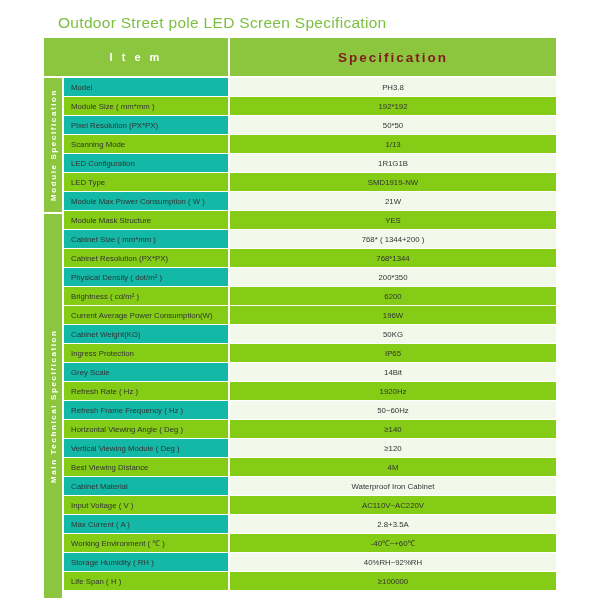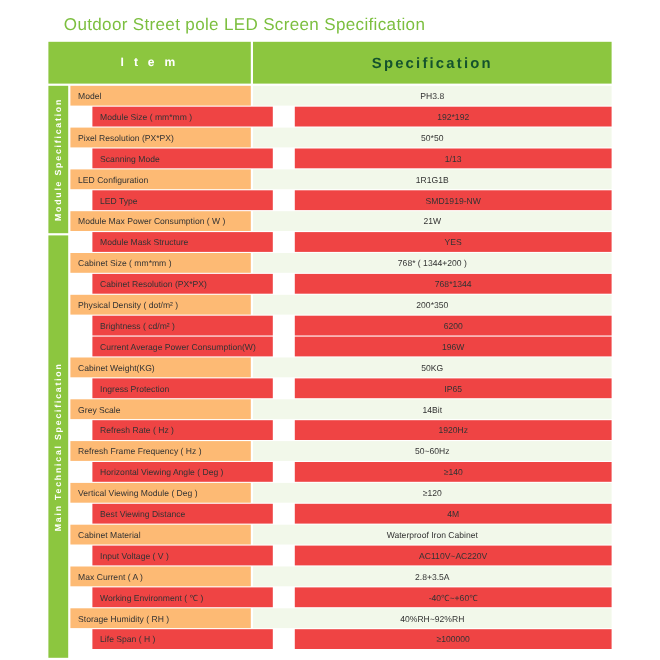--- a/index.html
+++ b/index.html
@@ -48,21 +48,21 @@
     font-weight: bold;
     letter-spacing: 3px;
     display: flex;
     align-items: center;
     justify-content: center;
   }
   .header-spec {
     flex: 1;
     margin-left: 2px;
     background: #8cc63f;
-    color: #14532d;
+    color: #7f1d1d;
     font-size: 13.5px;
     font-weight: bold;
     letter-spacing: 2px;
     display: flex;
     align-items: center;
     justify-content: center;
   }
   .body-area {
     display: flex;
     position: relative;
@@ -94,43 +94,42 @@
     display: flex;
     flex-direction: column;
   }
   .row {
     display: flex;
     height: 18px;
     margin-bottom: 1px;
   }
   .cell-label {
     width: 164px;
-    background: #fdba74;
+    background: #14b8a6;
     font-size: 7.8px;
     color: #333333;
     display: flex;
     align-items: center;
     padding-left: 7px;
     box-sizing: border-box;
   }
   .cell-value {
     flex: 1;
     margin-left: 2px;
     background: #f2f8ea;
     font-size: 7.8px;
     color: #333333;
     display: flex;
     align-items: center;
     justify-content: center;
     text-align: center;
   }
   .row.alt .cell-label,
   .row.alt .cell-value {
-    background: #ef4444;
-    margin-left: 20px;
+    background: #84cc16;
   }
 </style>
 </head>
 <body>
 
 <div class="page">
 
   <div class="title">Outdoor Street pole  LED Screen Specification</div>
 
   <div class="table-wrap">

